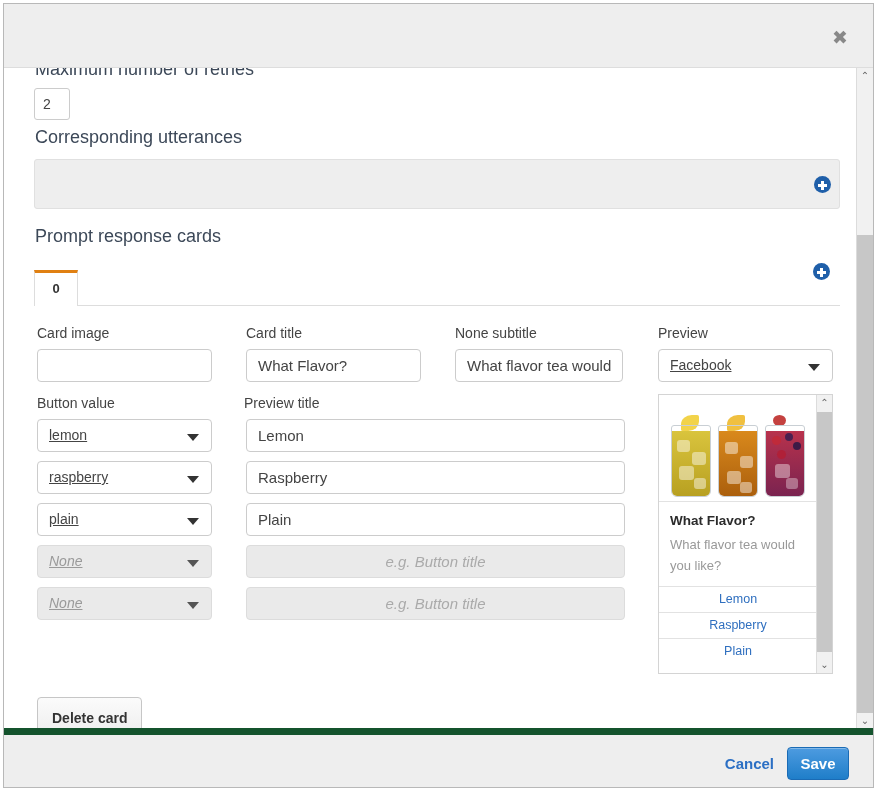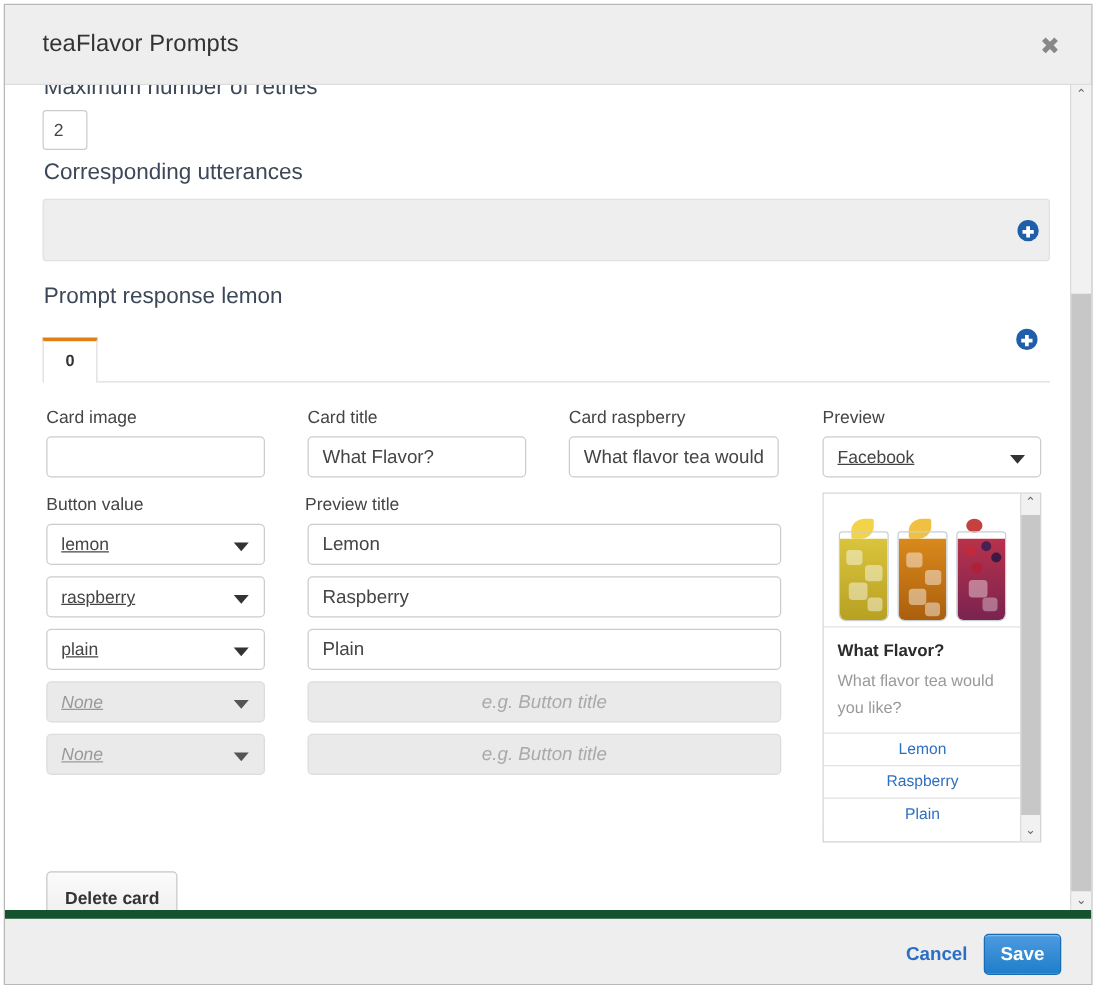--- a/index.html
+++ b/index.html
@@ -506,52 +506,51 @@
     box-shadow: inset 0 1px 0 rgba(255,255,255,.3);
   }
 </style>
 </head>
 <body>
 
 <div id="screen">
   <div class="modal">
 
     <div class="modal-header">
-      <div class="modal-title">teaFlavor Prompts</div>
       <div class="close-btn">✖</div>
     </div>
 
     <div class="modal-body">
       <div class="body-inner">
 
         <div class="retries-label">Maximum number of retries</div>
         <input class="retries-input" type="text" value="2" style="">
 
         <div class="utter-label">Corresponding utterances</div>
         <div class="utter-row">
           <span class="plus-icon utter-plus"></span>
         </div>
 
-        <div class="prc-label">Prompt response lemon</div>
+        <div class="prc-label">Prompt response cards</div>
         <span class="plus-icon cards-plus"></span>
 
         <div class="tabs-strip">
           <div class="tab-item">0</div>
           <div class="tabs-underline"></div>
         </div>
 
         <div class="editor">
 
           <div class="field-label small-label lbl-card-image">Card image</div>
           <input class="txt in-card-image" type="text" value="" style="">
 
           <div class="field-label small-label lbl-card-title">Card title</div>
           <input class="txt in-card-title" type="text" value="What Flavor?" style="">
 
-          <div class="field-label small-label lbl-card-sub">Card raspberry</div>
+          <div class="field-label small-label lbl-card-sub">None subtitle</div>
           <input class="txt in-card-sub" type="text" value="What flavor tea would" style="">
 
           <div class="field-label small-label lbl-preview">Preview</div>
 
           <div class="field-label small-label lbl-btn-value">Button value</div>
           <div class="field-label small-label lbl-btn-title">Preview title</div>
 
           <div class="sel" style="top:112px">
             <span class="sel-text">lemon</span>
             <span class="caret"></span>

